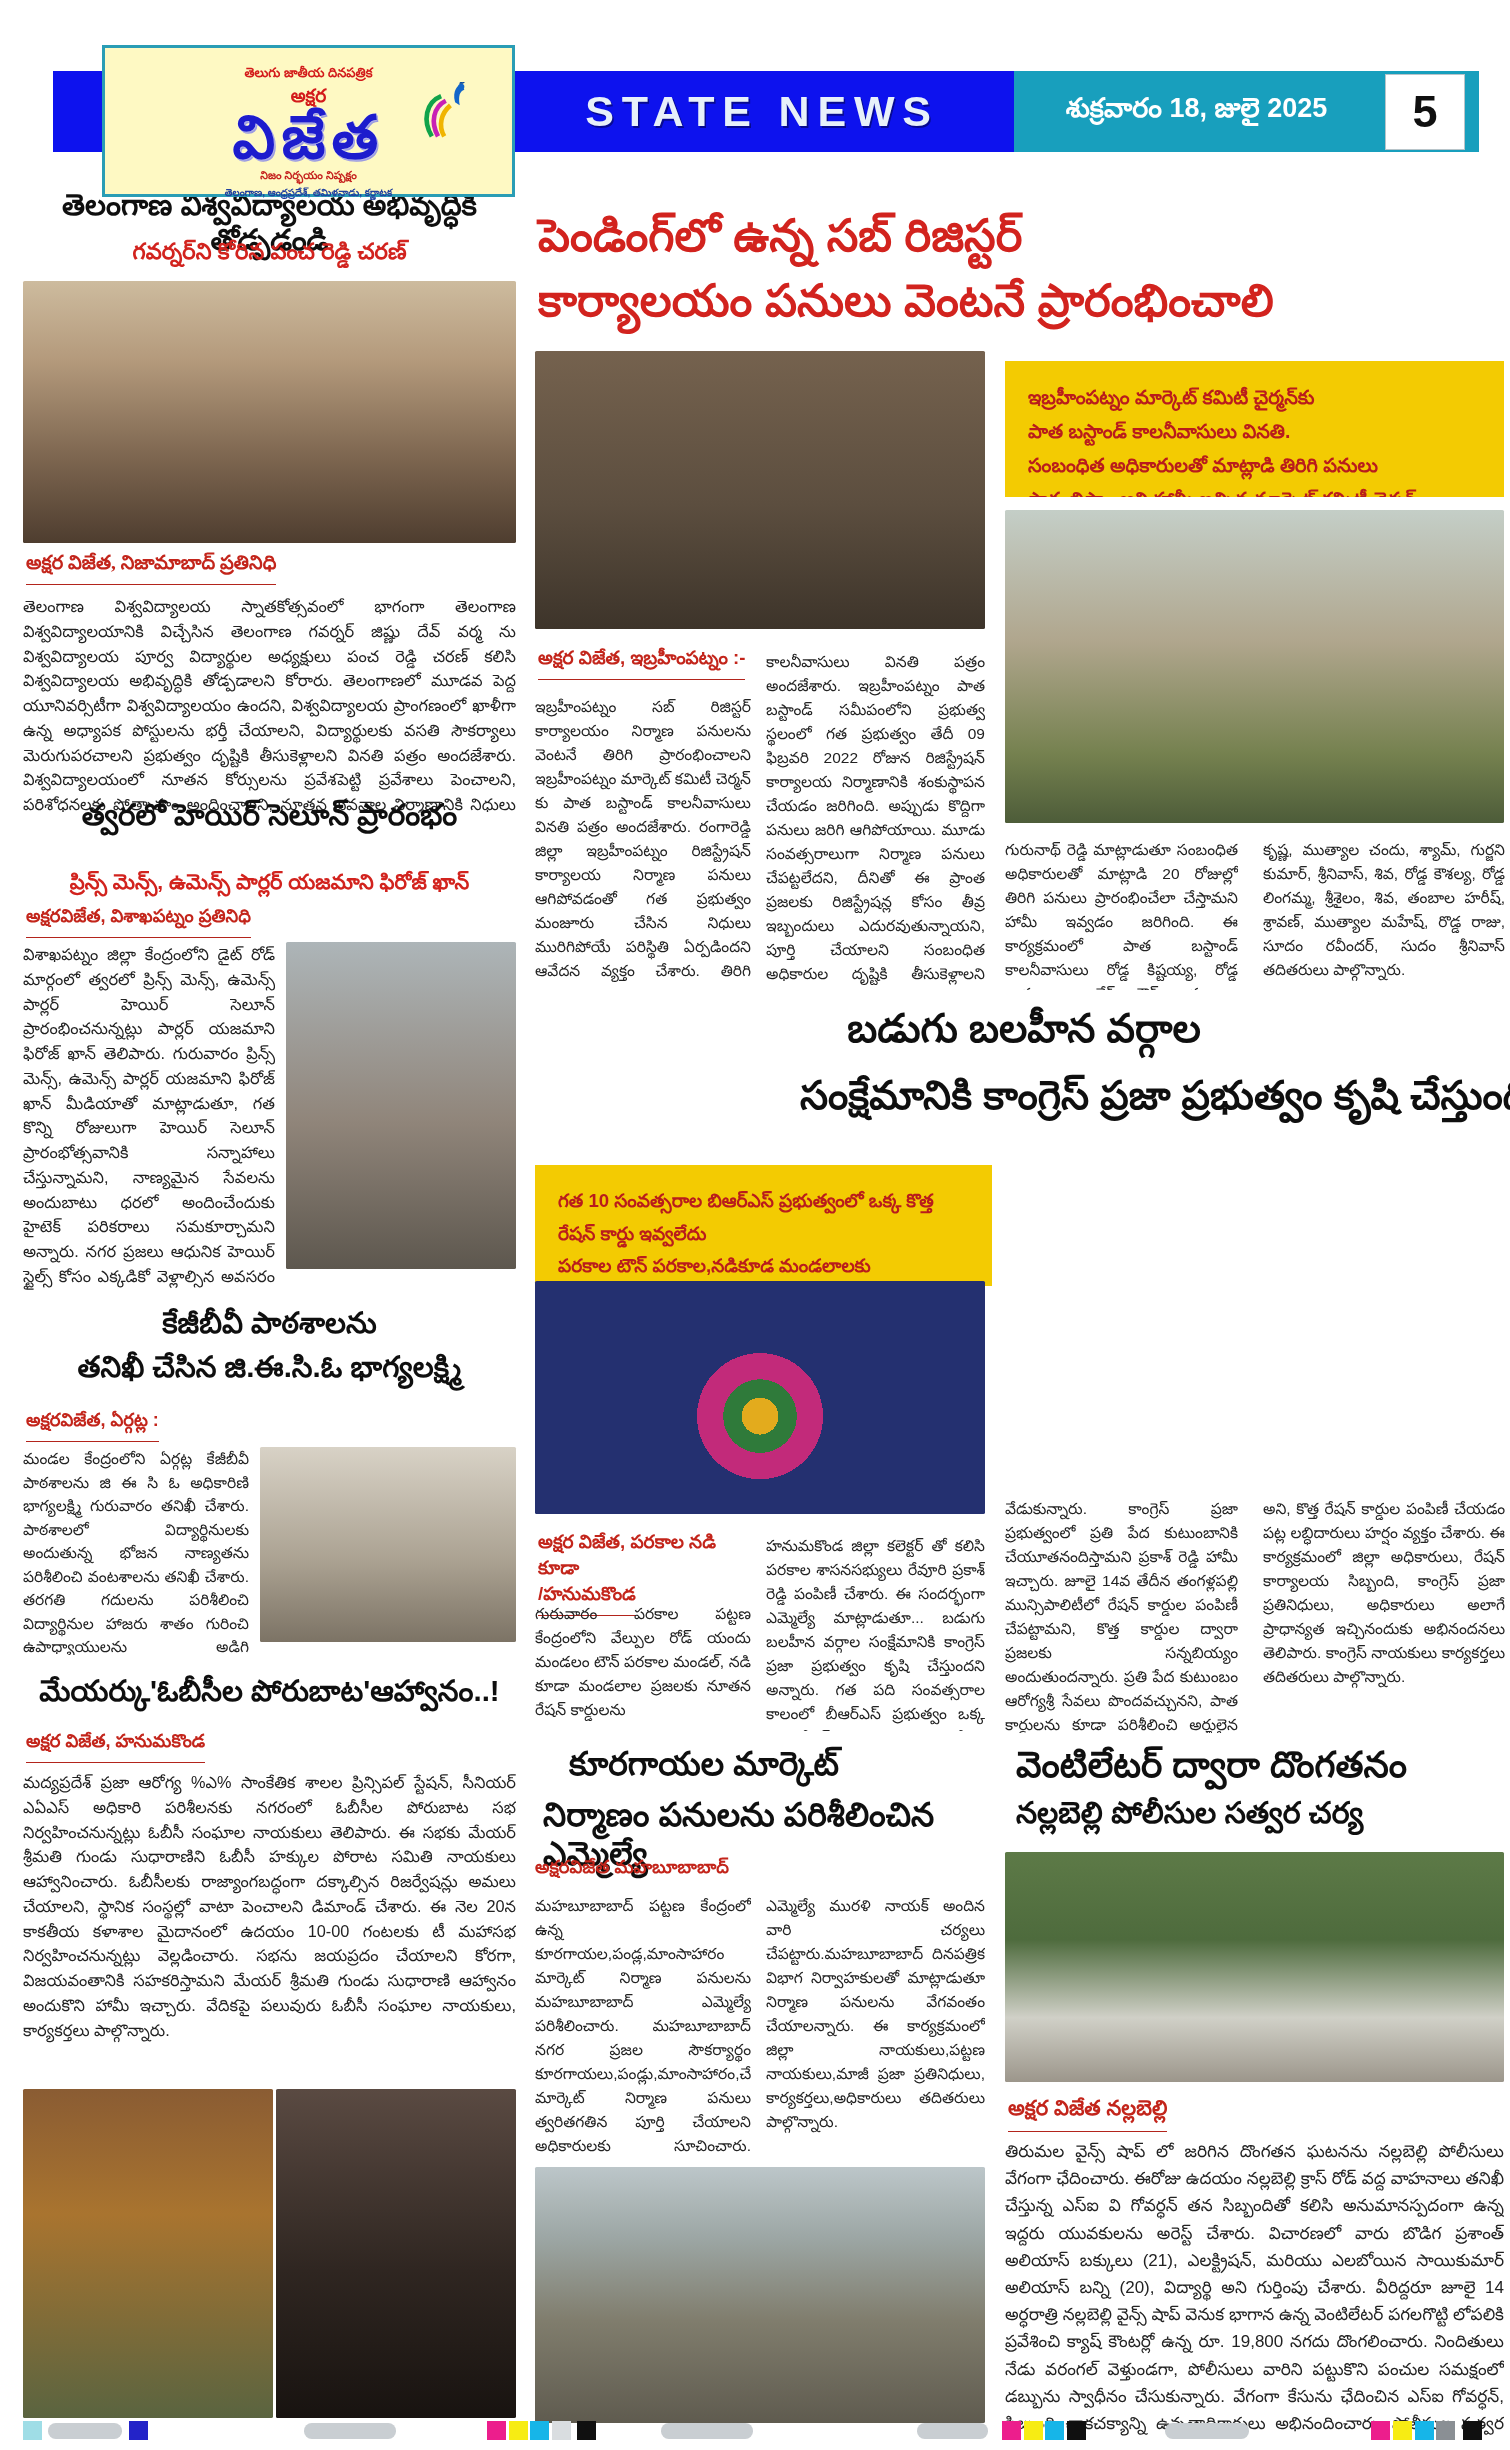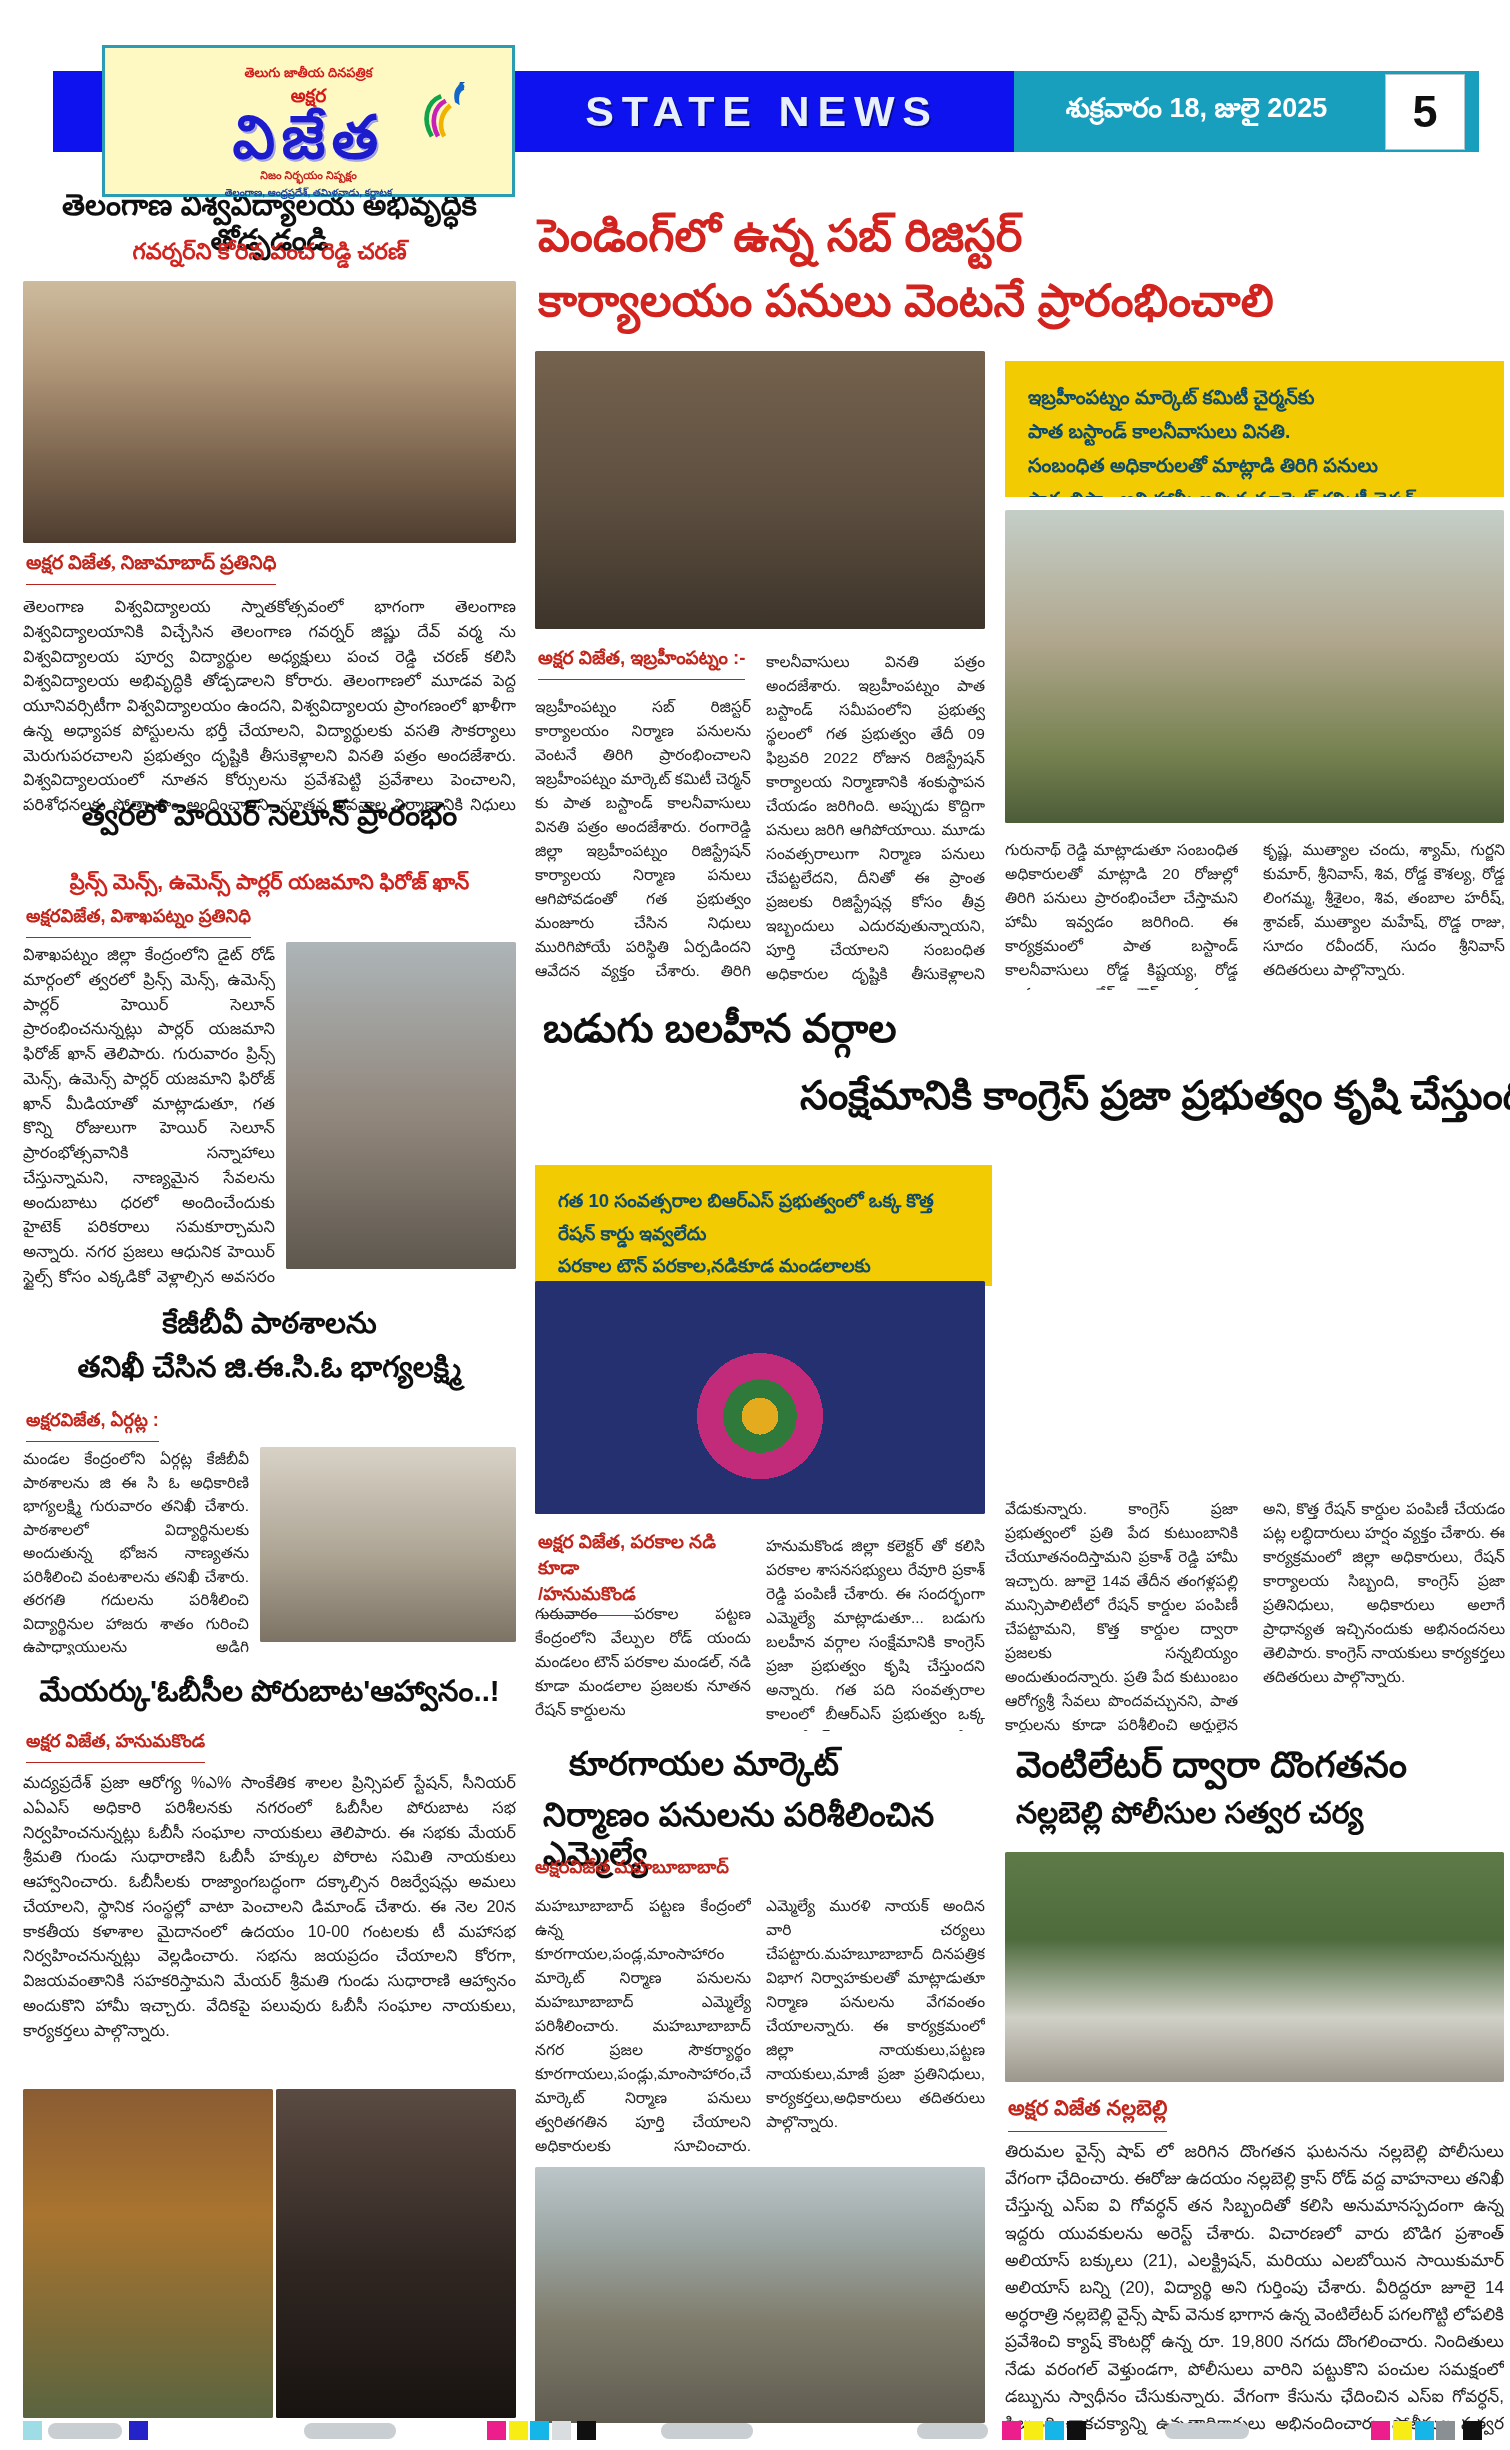--- a/index.html
+++ b/index.html
@@ -32,21 +32,21 @@
   .peacock{position:absolute; right:43px; top:34px;}
   
   .hl-black{font-weight:800; color:#0f0f0f; text-align:center; line-height:1.18;}
   .hl-red{font-weight:800; color:#d2231e; line-height:1.25;}
   .subhead-red{font-weight:bold; color:#d2231e; text-align:center;}
   .byline{color:#c3251b; font-weight:bold; font-size:18.6px;
     border-bottom:1.6px solid #b3241c; padding-bottom:6.2px; width:fit-content; max-width:100%;}
   .body-text{font-size:16.3px; line-height:1.52; text-align:justify; color:#222; overflow:hidden;}
   .col-text{font-size:15.5px; line-height:1.55; text-align:justify; color:#222; overflow:hidden;}
   .yellow-box{background:#f3cb02; padding:20px 23px; overflow:hidden;}
-  .yellow-box .yl{font-weight:bold; color:#0c4a6e; font-size:19.4px; line-height:1.75;}
+  .yellow-box .yl{font-weight:bold; color:#b91c1c; font-size:19.4px; line-height:1.75;}
   
   .ph{position:absolute; border-radius:1.6px; overflow:hidden;}
   .ph-univ{background:linear-gradient(180deg,#cdbb9e 0%,#b49a7c 30%,#7c654f 68%,#4e3d2f 100%);}
   .ph-handover{background:linear-gradient(180deg,#75624e 0%,#5c4e3f 55%,#3d342a 100%);}
   .ph-site{background:linear-gradient(180deg,#c4cec7 0%,#b0a68d 42%,#75814f 78%,#4d5c39 100%);}
   .ph-portrait{background:linear-gradient(180deg,#adb5b8 0%,#90857a 55%,#5d574e 100%);}
   .ph-kitchen{background:linear-gradient(180deg,#d8d2c6 0%,#aba292 58%,#7c7365 100%);}
   .ph-stage{background:linear-gradient(180deg,#ecead f0%,#ece9de 6%,#4f74c9 16%,#dfdcd2 30%,#94816b 68%,#6b5a48 100%);}
   .ph-rangoli{background:radial-gradient(circle at 50% 58%,#e3ab1d 0 7%,#2f7a3a 7% 14%,#c22a7a 14% 24%,#243070 24% 100%);}
   .ph-felicit{background:linear-gradient(180deg,#8a5c33 0%,#a9742f 38%,#5a6440 100%);}
@@ -131,21 +131,21 @@
   </div>
 
   <div class="ph ph-site" style="left:1005px;top:510px;width:499px;height:313px;"></div>
 
   <div class="abs byline" style="left:538px;top:647px;font-size:18.6px;">అక్షర విజేత, ఇబ్రహీంపట్నం :-</div>
   <div class="abs col-text" style="left:535px;top:695px;width:216px;height:292px;">ఇబ్రహీంపట్నం సబ్ రిజిస్టర్ కార్యాలయం నిర్మాణ పనులను వెంటనే తిరిగి ప్రారంభించాలని ఇబ్రహీంపట్నం మార్కెట్ కమిటీ చెర్మన్ కు పాత బస్టాండ్ కాలనీవాసులు వినతి పత్రం అందజేశారు. రంగారెడ్డి జిల్లా ఇబ్రహీంపట్నం రిజిస్ట్రేషన్ కార్యాలయ నిర్మాణ పనులు ఆగిపోవడంతో గత ప్రభుత్వం మంజూరు చేసిన నిధులు మురిగిపోయే పరిస్థితి ఏర్పడిందని ఆవేదన వ్యక్తం చేశారు. తిరిగి కార్యాలయ నిర్మాణ పనులను వెంటనే ప్రారంభించాలని ఇబ్రహీంపట్నం మార్కెట్ కమిటీ చైర్మన్ కలంకుంట్ల గురునాథ్ రెడ్డిని కోరుతూ ఈ వినతి పత్రం అందజేశారు.</div>
   <div class="abs col-text" style="left:766px;top:650px;width:219px;height:337px;">కాలనీవాసులు వినతి పత్రం అందజేశారు. ఇబ్రహీంపట్నం పాత బస్టాండ్ సమీపంలోని ప్రభుత్వ స్థలంలో గత ప్రభుత్వం తేదీ 09 ఫిబ్రవరి 2022 రోజున రిజిస్ట్రేషన్ కార్యాలయ నిర్మాణానికి శంకుస్థాపన చేయడం జరిగింది. అప్పుడు కొద్దిగా పనులు జరిగి ఆగిపోయాయి. మూడు సంవత్సరాలుగా నిర్మాణ పనులు చేపట్టలేదని, దీనితో ఈ ప్రాంత ప్రజలకు రిజిస్ట్రేషన్ల కోసం తీవ్ర ఇబ్బందులు ఎదురవుతున్నాయని, పూర్తి చేయాలని సంబంధిత అధికారుల దృష్టికి తీసుకెళ్లాలని కాలనీవాసులు విన్నవించడం జరిగింది. ఈ సందర్భంగా మార్కెట్ కమిటీ చైర్మన్</div>
   <div class="abs col-text" style="left:1005px;top:838px;width:233px;height:152px;">గురునాథ్ రెడ్డి మాట్లాడుతూ సంబంధిత అధికారులతో మాట్లాడి 20 రోజుల్లో తిరిగి పనులు ప్రారంభించేలా చేస్తామని హామీ ఇవ్వడం జరిగింది. ఈ కార్యక్రమంలో పాత బస్టాండ్ కాలనీవాసులు రోడ్డ కిష్టయ్య, రోడ్డ నాగరాజు, ఐలేష్ గౌడ్, యంజాల బాలరాజ్, ముత్యాల యాదయ్య, తమ్మాల</div>
   <div class="abs col-text" style="left:1263px;top:838px;width:242px;height:152px;">కృష్ణ, ముత్యాల చందు, శ్యామ్, గుర్జని కుమార్, శ్రీనివాస్, శివ, రోడ్డ కౌశల్య, రోడ్డ లింగమ్మ, శ్రీశైలం, శివ, తంబాల హరీష్, శ్రావణ్, ముత్యాల మహేష్, రొడ్డ రాజు, సూదం రవీందర్, సుదం శ్రీనివాస్ తదితరులు పాల్గొన్నారు.</div>
 
-  <div class="abs hl-black" style="left:543px;top:1005px;width:962px;font-size:40px;text-align:left;">బడుగు బలహీన వర్గాల</div>
+  <div class="abs hl-black" style="left:543px;top:1005px;width:962px;font-size:40px;text-align:center;">బడుగు బలహీన వర్గాల</div>
   <div class="abs hl-black" style="left:569px;top:1072px;width:962px;font-size:40px;text-align:right;">సంక్షేమానికి కాంగ్రెస్ ప్రజా ప్రభుత్వం కృషి చేస్తుంది</div>
 
   <div class="abs yellow-box" style="left:535px;top:1165px;width:411px;height:81px;">
     <div class="yl" style="font-size:18.6px;">గత 10 సంవత్సరాల బిఆర్ఎస్ ప్రభుత్వంలో ఒక్క కొత్త రేషన్ కార్డు ఇవ్వలేదు</div>
     <div class="yl" style="font-size:18.6px;">పరకాల టౌన్ పరకాల,నడికూడ మండలాలకు</div>
     <div class="yl" style="font-size:18.6px;">చెందిన లబ్ధిదారులకు రేషన్ కార్డులను పంపిణీ చేసిన ఎమ్మెల్యే రేవూరి</div>
   </div>
 
   <div class="ph ph-stage" style="left:1005px;top:1157px;width:499px;height:321px;"></div>
 

